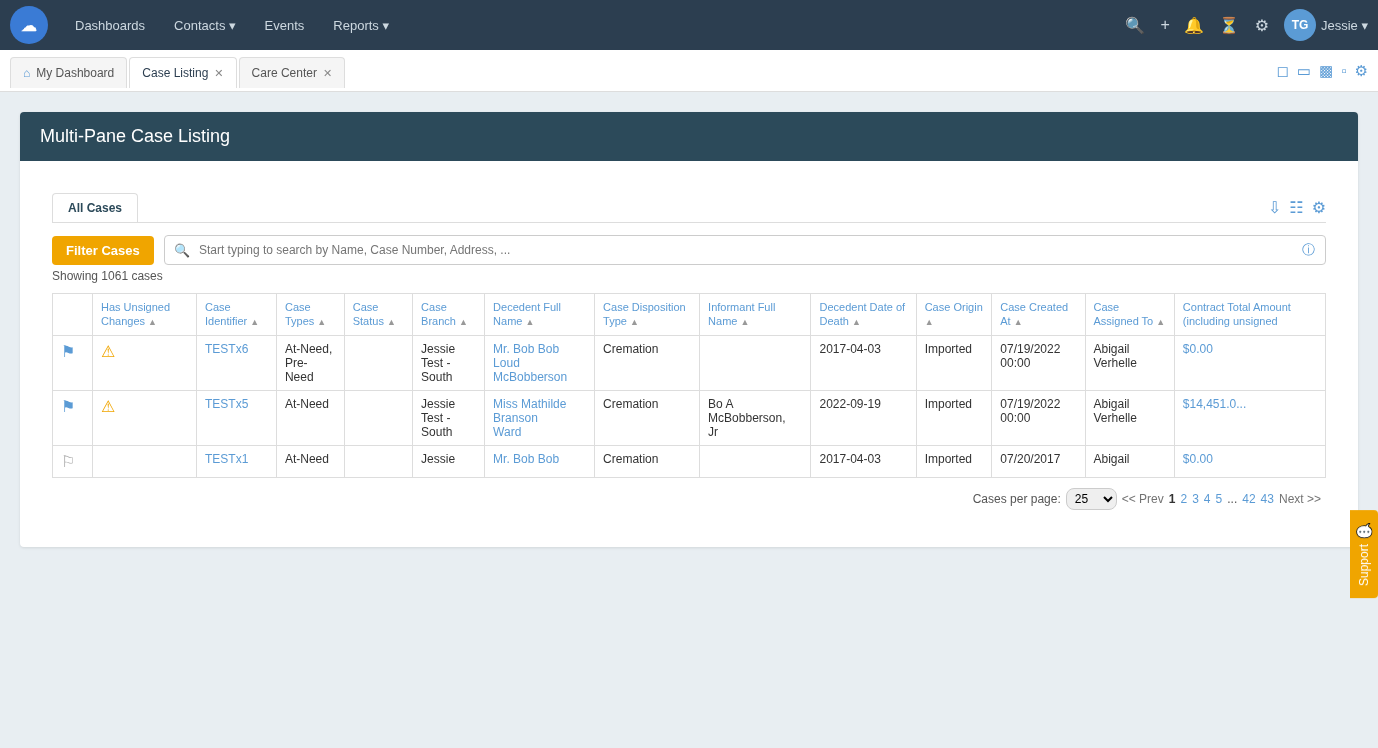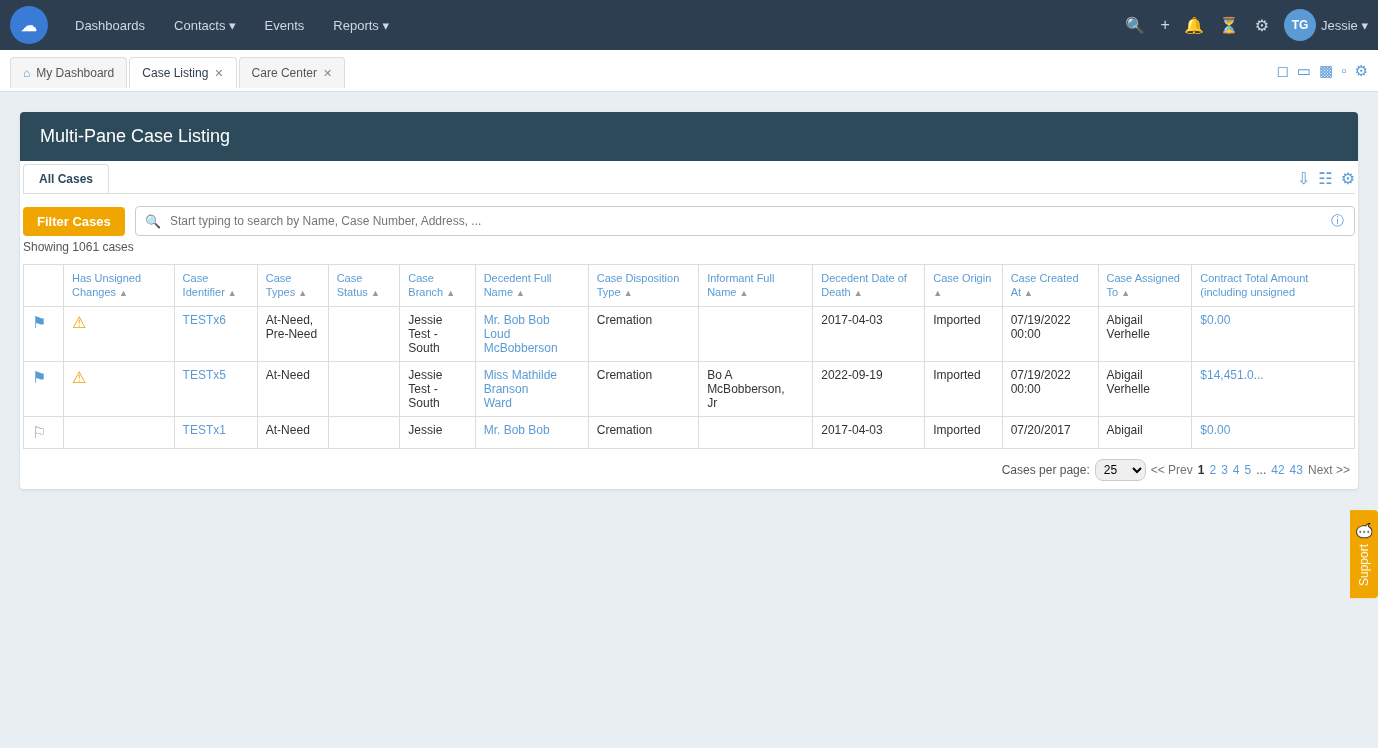--- a/index.html
+++ b/index.html
@@ -90,21 +90,21 @@
     }
     .panel-header {
       background: #2c4a5a;
       color: #fff;
       padding: 14px 20px;
       font-size: 18px;
       font-weight: normal;
     }
 
     
-    .panel-body { padding: 3px; }
+    .panel-body { padding: 32px; }
 
     .panel-tabs { display: flex; border-bottom: 1px solid #ddd; margin-bottom: 15px; }
     .panel-tab {
       padding: 7px 15px;
       border: 1px solid #ddd;
       border-bottom: none;
       background: #f9f9f9;
       cursor: pointer;
       font-size: 12px;
       color: #555;

